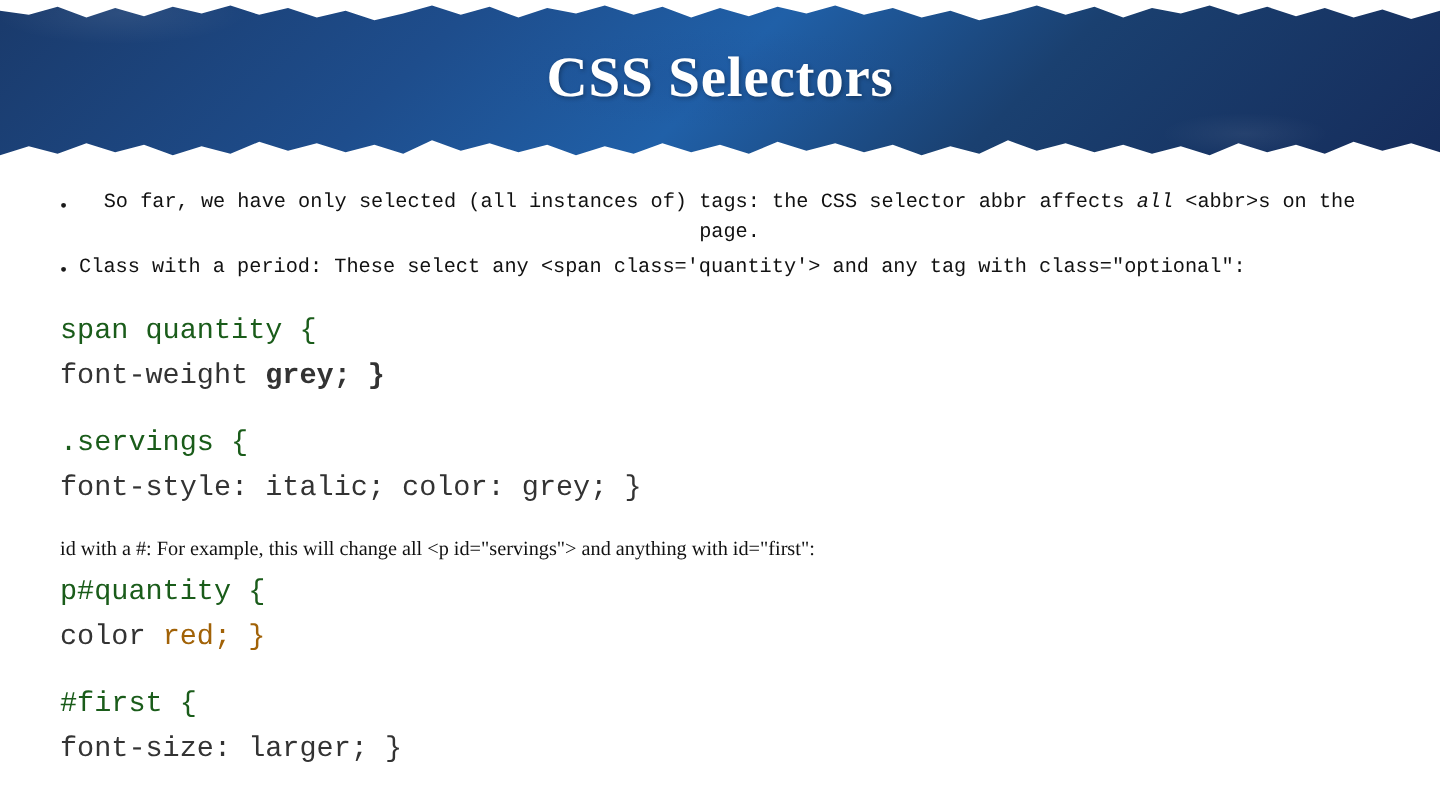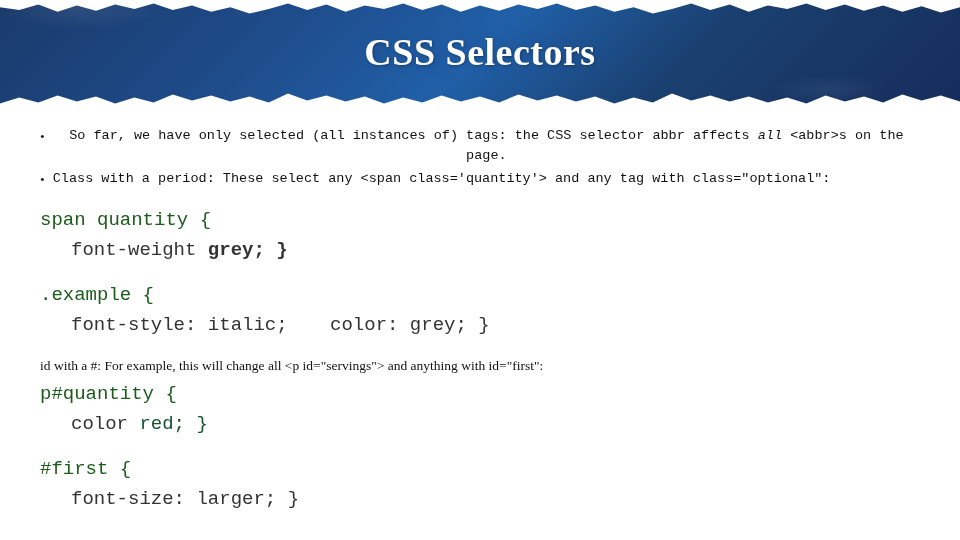--- a/index.html
+++ b/index.html
@@ -145,30 +145,29 @@
       line-height: 1.55;
     }
 
     .code-selector {
       color: #1a5c1a;
       font-weight: normal;
     }
 
     .code-property {
       color: #333;
-      margin-left: 31px;
     }
 
     .code-value-bold {
       font-weight: bold;
       color: #333;
     }
 
     .code-value-red {
-      color: #14532d;
+      color: #a16207;
     }
 
     .inline-text {
       font-family: Liberation Serif, serif;
       font-size: 13.5px;
       color: #111;
       margin-bottom: 4px;
     }
   </style>
 </head>
@@ -202,21 +201,21 @@
       <div>
         <span class="code-selector">span quantity {</span>
       </div>
       <div>
         <span class="code-property">font-weight</span><span class="code-value-bold">  grey; }</span>
       </div>
     </div>
 
     <div class="code-block">
       <div>
-        <span class="code-selector"> .example {</span>
+        <span class="code-selector"> .servings {</span>
       </div>
       <div>
         <span class="code-property">font-style: italic;</span><span class="code-property"> color: grey; }</span>
       </div>
     </div>
 
     <div class="inline-text">
       id with a #: For example, this will change all &lt;p id="servings"&gt; and anything with id="first":
     </div>
 

